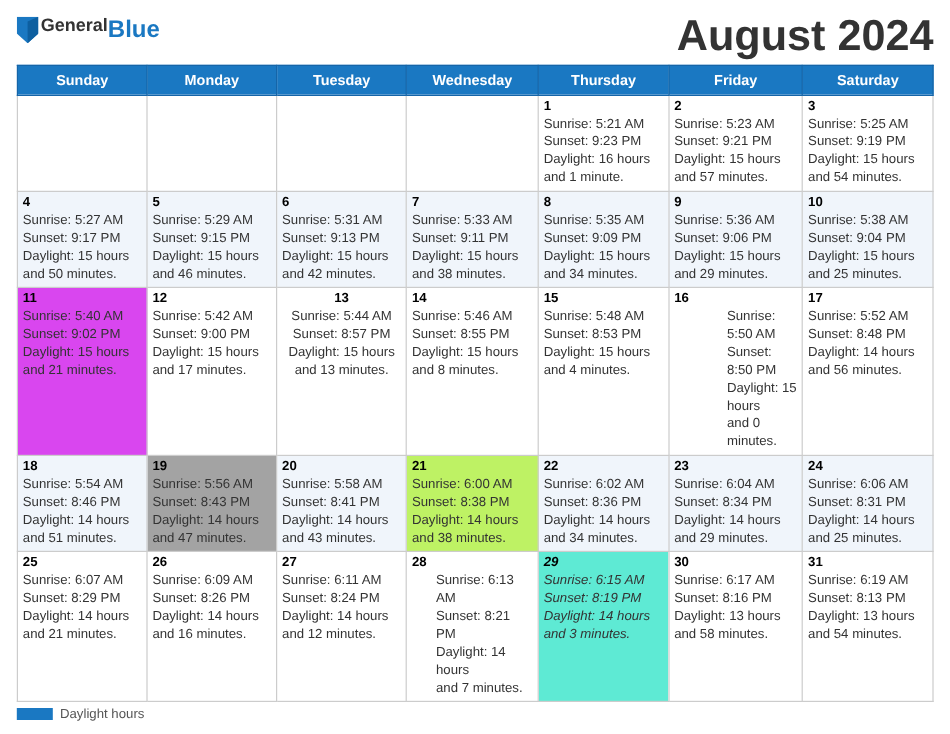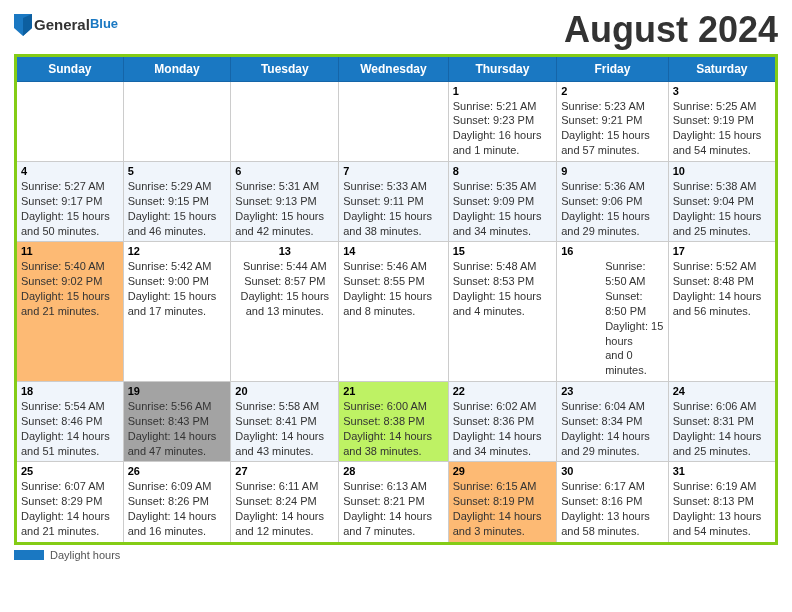--- a/index.html
+++ b/index.html
@@ -29,21 +29,21 @@
       display: flex;
       flex-direction: row;
       line-height: 1.1;
     }
     .logo-general {
       font-size: 15px;
       font-weight: bold;
       color: #333;
     }
     .logo-blue {
-      font-size: 13px;
+      font-size: 20px;
       font-weight: bold;
       color: #1a78c2;
     }
     .logo-icon {
       width: 18px;
       height: 22px;
       margin-right: 2px;
     }
     .title-area {
       text-align: right;
@@ -55,21 +55,21 @@
       line-height: 1.1;
     }
     .location-title {
       font-size: 16px;
       color: #333;
       font-weight: normal;
     }
     .calendar {
       width: 100%;
       border-collapse: collapse;
-      border: 3px solid #84cc16;
+      border: 1px solid #84cc16;
       font-size: 10.5px;
     }
     .calendar th {
       background-color: #1a78c2;
       color: #fff;
       text-align: center;
       padding: 5px 3px;
       font-size: 12px;
       font-weight: bold;
       border: 1px solid #1565a8;
@@ -223,21 +223,21 @@
           </td>
           <td style="background: rgb(240, 245, 251);">
             <span class="day-num">10</span>
             <div class="day-info" style="white-space: pre-line;">Sunrise: 5:38 AM
 Sunset: 9:04 PM
 Daylight: 15 hours
 and 25 minutes.</div>
           </td>
         </tr>
         <tr>
-          <td style="background: #fdba74;">
+          <td style="background: #d946ef;">
             <span class="day-num">11</span>
             <div class="day-info" style="white-space: pre-line;">Sunrise: 5:40 AM
 Sunset: 9:02 PM
 Daylight: 15 hours
 and 21 minutes.</div>
           </td>
           <td style="background: rgb(255, 255, 255);">
             <span class="day-num">12</span>
             <div class="day-info" style="white-space: pre-line;">Sunrise: 5:42 AM
 Sunset: 9:00 PM
@@ -348,26 +348,26 @@
           </td>
           <td style="background: rgb(255, 255, 255);">
             <span class="day-num">27</span>
             <div class="day-info" style="white-space: pre-line;">Sunrise: 6:11 AM
 Sunset: 8:24 PM
 Daylight: 14 hours
 and 12 minutes.</div>
           </td>
           <td style="background: rgb(255, 255, 255);">
             <span class="day-num">28</span>
-            <div class="day-info" style="white-space: pre-line;">Sunrise: 6:13 AM
+            <div class="day-info" style="white-space: pre-line; margin-left: 20px;">Sunrise: 6:13 AM
 Sunset: 8:21 PM
 Daylight: 14 hours
 and 7 minutes.</div>
           </td>
-          <td style="background: #fdba74;">
+          <td style="background: #5eead4; font-style: italic;">
             <span class="day-num">29</span>
             <div class="day-info" style="white-space: pre-line;">Sunrise: 6:15 AM
 Sunset: 8:19 PM
 Daylight: 14 hours
 and 3 minutes.</div>
           </td>
           <td style="background: rgb(255, 255, 255);">
             <span class="day-num">30</span>
             <div class="day-info" style="white-space: pre-line;">Sunrise: 6:17 AM
 Sunset: 8:16 PM

